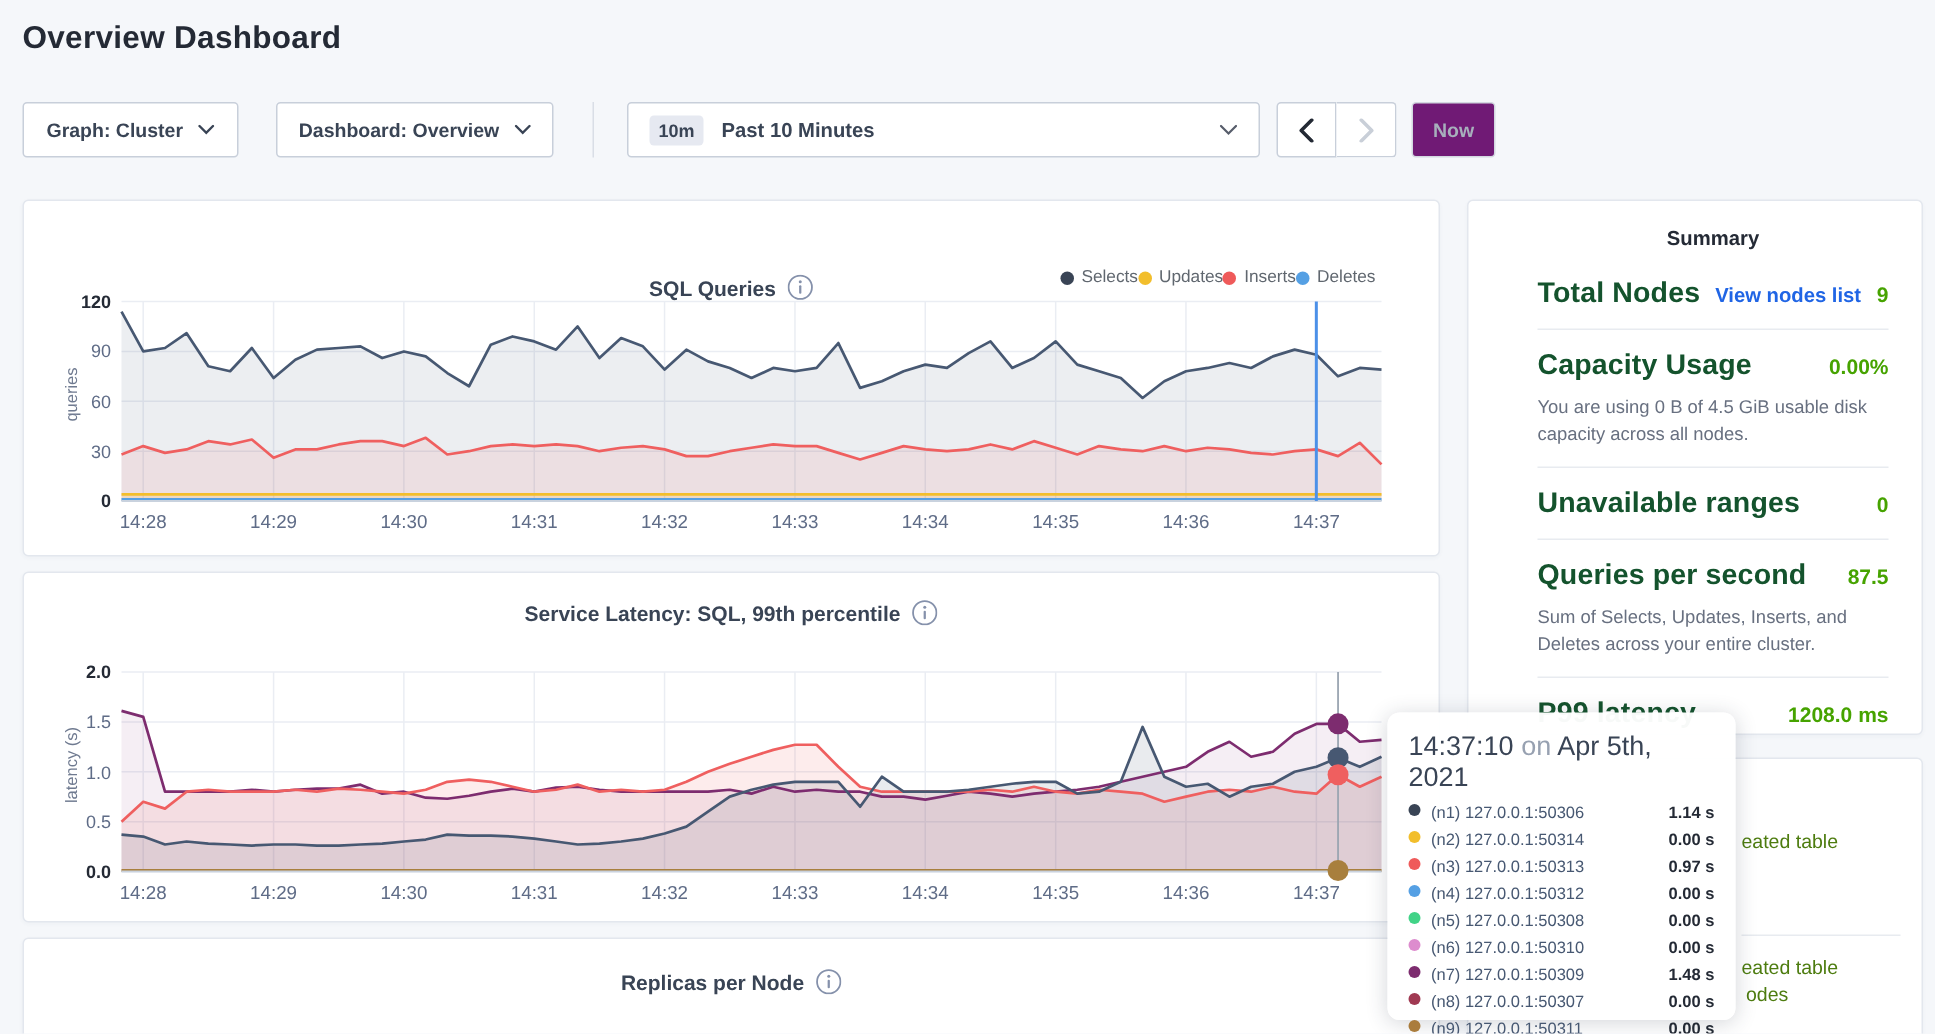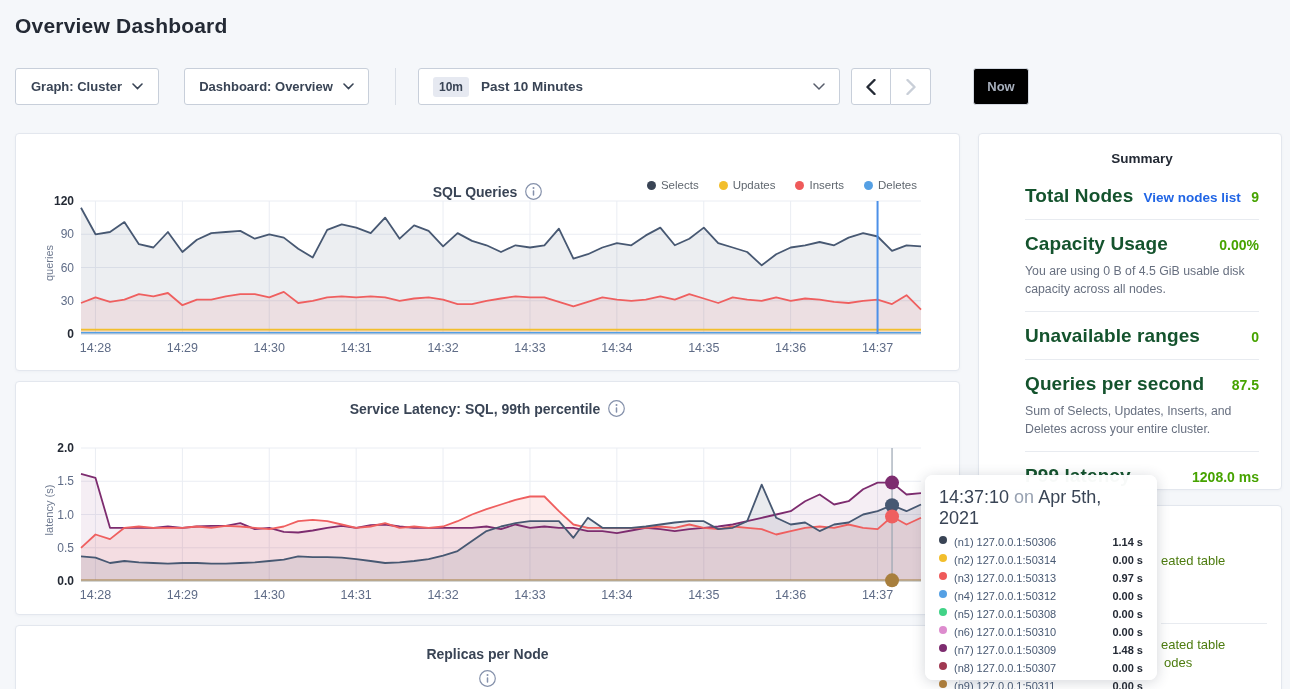--- a/index.html
+++ b/index.html
@@ -12,35 +12,35 @@
   .ctl { position:absolute; top:68px; height:37px; background:#fff; border:1px solid #C8CFDA; border-radius:3px;
          display:flex; align-items:center; justify-content:center; gap:10px; font-size:13px; font-weight:700; color:#394455; cursor:pointer; }
   .ctl-divider { position:absolute; top:68px; left:395px; width:1px; height:37px; background:#D9DEE6; }
   .badge-10m { background:#E6E9F1; border-radius:3px; font-size:12px; font-weight:700; padding:3px 6px; color:#394455; }
   .timepicker { justify-content:flex-start; padding:4px 14px; gap:12px; }
   .timepicker .tp-chev { margin-left:auto; }
   .navgroup { position:absolute; top:68px; left:851px; display:flex; }
   .navbtn { width:40px; height:37px; background:#fff; border:1px solid #C8CFDA; display:flex; align-items:center; justify-content:center; cursor:pointer; }
   .navbtn.prev { border-radius:3px 0 0 3px; }
   .navbtn.next { border-radius:0 3px 3px 0; border-left:none; }
-  .nowbtn { position:absolute; top:68px; left:941px; width:56px; height:37px; background:#000000; border:1px solid #D3D8E0; border-radius:3px;
-            display:flex; align-items:center; justify-content:center; font-size:13px; font-weight:700; color:#A7AFBC; cursor:default;margin-left:32px; }
+  .nowbtn { position:absolute; top:68px; left:941px; width:56px; height:37px; background:#701a75; border:1px solid #D3D8E0; border-radius:3px;
+            display:flex; align-items:center; justify-content:center; font-size:13px; font-weight:700; color:#A7AFBC; cursor:default; }
 
   .card { position:absolute; background:#fff; border:1px solid #E3E7EE; border-radius:4px; box-shadow:0 1px 3px rgba(60,70,90,.04); }
   .card-sql      { left:15px; top:133px; width:945px; height:238px; }
   .card-latency  { left:15px; top:381px; width:945px; height:234px; }
   .card-replicas { left:15px; top:625px; width:945px; height:120px; }
   .card-summary  { left:978px; top:133px; width:304px; height:357px; overflow:hidden;padding-left:24px; }
   .card-events   { left:978px; top:505px; width:304px; height:200px; overflow:hidden; }
 
   .chart-title-row { position:absolute; left:0; right:0; display:flex; align-items:center; justify-content:center; gap:8px; }
   .chart-title { font-size:14px; font-weight:700; color:#394455; }
   .info-icon { width:17px; height:17px; flex:0 0 auto; cursor:pointer; }
 
-  .legend { position:absolute; right:42px; top:45px; display:flex; gap:20px; }
+  .legend { position:absolute; right:42px; top:45px; display:flex; }
   .legend-item { display:flex; align-items:center; gap:5px; font-size:11.5px; color:#60676F; }
   .legend-dot { width:9px; height:9px; border-radius:50%; }
 
   .plot-wrap { position:absolute; left:0; right:0; }
   svg.plot { position:absolute; left:65px; top:0; overflow:visible; }
   .ylabel { position:absolute; left:-34px; top:56px; width:133px; text-align:center; transform:rotate(-90deg);
             font-size:11px; color:#6F7A90; }
   .ytick { position:absolute; width:58px; text-align:right; font-size:12px; color:#5F6C87; }
   .ytick.bold { font-weight:700; color:#242A35; }
   .xtick { position:absolute; width:46px; text-align:center; font-size:12.5px; color:#5F6C87; }
@@ -243,21 +243,21 @@
         <span class="xtick" style="left: 490.98px; top: 140px;">14:33</span>
         <span class="xtick" style="left: 577.836px; top: 140px;">14:34</span>
         <span class="xtick" style="left: 664.776px; top: 140px;">14:35</span>
         <span class="xtick" style="left: 751.632px; top: 140px;">14:36</span>
         <span class="xtick" style="left: 838.572px; top: 140px;">14:37</span>
       </div>
   </div>
 </div>
 
 <div class="card card-replicas">
-  <div class="chart-title-row" style="top:20px;flex-direction:column;">
+  <div class="chart-title-row" style="top:20px;">
     <span class="chart-title">Replicas per Node</span>
     <svg class="info-icon" viewBox="0 0 17 17">
         <circle cx="8.5" cy="8.5" r="7.8" fill="none" stroke="#8591AB" stroke-width="1.2"></circle>
         <circle cx="8.5" cy="4.9" r="1" fill="#8591AB"></circle>
         <rect x="7.75" y="7.2" width="1.5" height="5.6" rx="0.7" fill="#8591AB"></rect>
       </svg>
   </div>
 </div>
 
 <div class="card card-summary">

